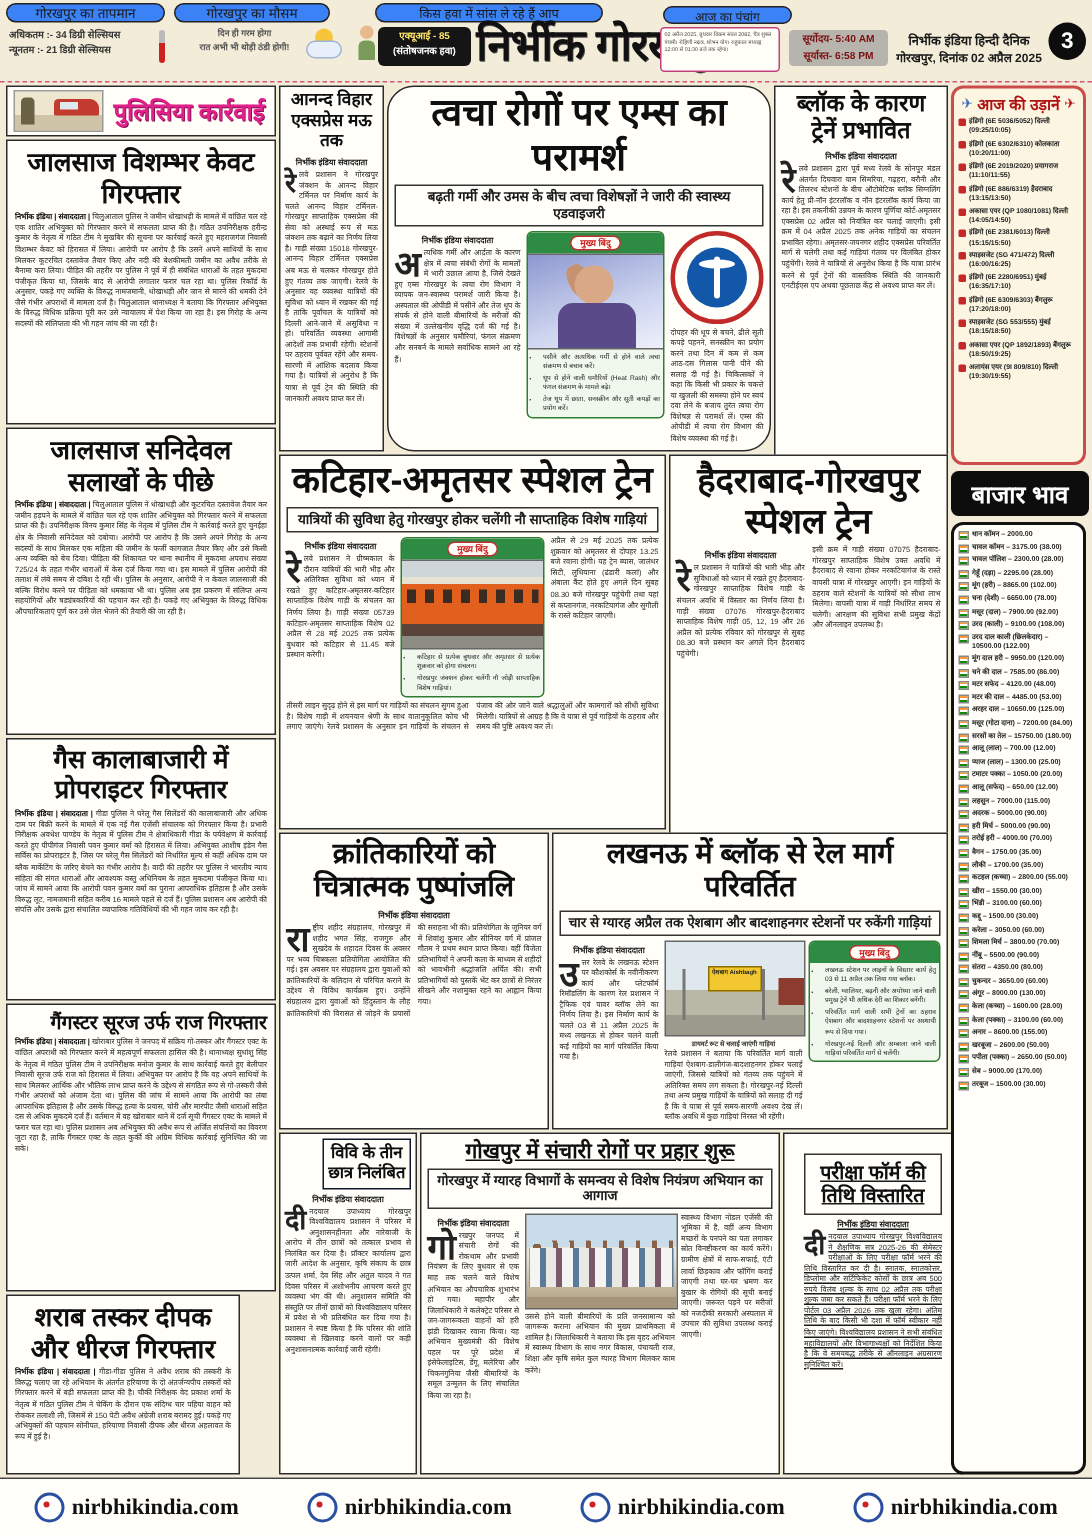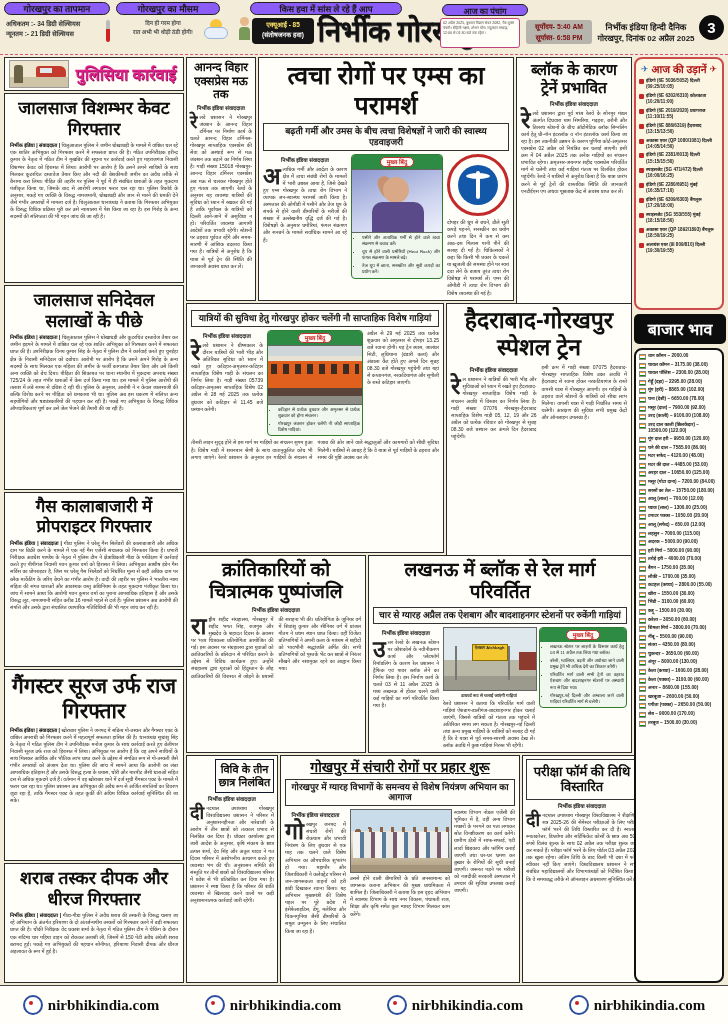--- a/index.html
+++ b/index.html
@@ -1,19 +1,19 @@
 <!DOCTYPE html>
 <html lang="hi"><head>
 <meta charset="utf-8">
 <style>
   html,body{margin:0;padding:0;}
   body{width:728px;height:1024px;background:#f3ecd8;font-family:"Liberation Sans","DejaVu Sans",sans-serif;color:#1a1a1a;overflow:hidden;position:relative;}
   .abs{position:absolute;box-sizing:border-box;}
   
-  .pill{border:1.5px solid #222;background:#8b5cf6;border-radius:8px;font-weight:700;font-size:9px;display:flex;align-items:center;justify-content:center;white-space:nowrap;}
+  .pill{border:1.5px solid #222;background:#3b82f6;border-radius:8px;font-weight:400;font-size:9px;display:flex;align-items:center;justify-content:center;white-space:nowrap;}
   .hdr-dash{border-bottom:1.5px dashed #d4557a;}
   .smallinfo{font-size:6.5px;font-weight:700;color:#333;line-height:1.5;}
   .aqi{background:#151515;color:#ffe66b;border-radius:4px;font-size:6.5px;font-weight:700;text-align:center;line-height:1.6;padding:2px 3px;}
   .masthead{font-size:29px;font-weight:900;color:#111;letter-spacing:-.5px;text-align:center;line-height:1.1;text-shadow:.5px .5px 0 #555;}
   .panchang{border:1.2px solid #c2407e;background:#fffef7;font-size:3.6px;line-height:1.45;color:#444;padding:2px;border-radius:3px;overflow:hidden;}
   .sunbox{background:#b7b4ad;border-radius:3px;color:#7a1010;font-weight:800;font-size:6.8px;text-align:center;line-height:1.55;padding:2px 4px;}
   .brand1{font-size:8.5px;font-weight:800;text-align:center;}
   .brand2{font-size:8px;font-weight:700;text-align:center;}
   .pgnum{width:25px;height:25px;border-radius:50%;background:#0d0d0d;color:#fff;font-size:15px;font-weight:800;display:flex;align-items:center;justify-content:center;}
   
@@ -153,36 +153,36 @@
   <div class="hl" style="font-size:17.5px;">जालसाज सनिदेवल सलाखों के पीछे</div>
   <p class="body-t" style="margin:3px 0 0;"><span class="byline-inline">निर्भीक इंडिया | संवाददाता |</span> <span>चिलुआताल पुलिस ने धोखाधड़ी और कूटरचित दस्तावेज तैयार कर जमीन हड़पने के मामले में वांछित चल रहे एक शातिर अभियुक्त को गिरफ्तार करने में सफलता प्राप्त की है। उपनिरीक्षक विनय कुमार सिंह के नेतृत्व में पुलिस टीम ने कार्रवाई करते हुए चुनईहा क्षेत्र के निवासी सनिदेवल को दबोचा। आरोपी पर आरोप है कि उसने अपने गिरोह के अन्य सदस्यों के साथ मिलकर एक महिला की जमीन के फर्जी कागजात तैयार किए और उसे किसी अन्य व्यक्ति को बेच दिया। पीड़िता की शिकायत पर थाना स्थानीय में मुकदमा अपराध संख्या 725/24 के तहत गंभीर धाराओं में केस दर्ज किया गया था। इस मामले में पुलिस आरोपी की तलाश में लंबे समय से दबिश दे रही थी। पुलिस के अनुसार, आरोपी ने न केवल जालसाजी की बल्कि विरोध करने पर पीड़िता को धमकाया भी था। पुलिस अब इस प्रकरण में संलिप्त अन्य सहयोगियों और षड्यंत्रकारियों की पहचान कर रही है। पकड़े गए अभियुक्त के विरुद्ध विधिक औपचारिकताएं पूर्ण कर उसे जेल भेजने की तैयारी की जा रही है।</span></p>
 </div>
 
 <div class="abs box" style="left:4px;top:492px;width:180px;height:175px;">
   <div class="hl" style="font-size:17px;">गैस कालाबाजारी में प्रोपराइटर गिरफ्तार</div>
   <p class="body-t" style="margin:3px 0 0;"><span class="byline-inline">निर्भीक इंडिया | संवाददाता |</span> <span>गीडा पुलिस ने घरेलू गैस सिलेंडरों की कालाबाजारी और अधिक दाम पर बिक्री करने के मामले में एक नई गैस एजेंसी संचालक को गिरफ्तार किया है। प्रभारी निरीक्षक अवधेश पाण्डेय के नेतृत्व में पुलिस टीम ने क्षेत्राधिकारी गीडा के पर्यवेक्षण में कार्रवाई करते हुए पीपीगंज निवासी पवन कुमार वर्मा को हिरासत में लिया। अभियुक्त आशीष इंडेन गैस सर्विस का प्रोपराइटर है, जिस पर घरेलू गैस सिलेंडरों को निर्धारित मूल्य से कहीं अधिक दाम पर ब्लैक मार्केटिंग के जरिए बेचने का गंभीर आरोप है। वादी की तहरीर पर पुलिस ने भारतीय न्याय संहिता की संगत धाराओं और आवश्यक वस्तु अधिनियम के तहत मुकदमा पंजीकृत किया था। जांच में सामने आया कि आरोपी पवन कुमार वर्मा का पुराना आपराधिक इतिहास है और उसके विरुद्ध लूट, नामजमानी सहित करीब 16 मामले पहले से दर्ज हैं। पुलिस प्रशासन अब आरोपी की संपत्ति और उसके द्वारा संचालित व्यापारिक गतिविधियों की भी गहन जांच कर रही है।</span></p>
 </div>
 
 <div class="abs box" style="left:4px;top:669px;width:180px;height:192px;">
-  <div class="hl" style="font-size:21px;">गैंगस्टर सूरज उर्फ राज गिरफ्तार</div>
+  <div class="hl" style="font-size:13px;text-align:right;">गैंगस्टर सूरज उर्फ राज गिरफ्तार</div>
   <p class="body-t" style="margin:3px 0 0;"><span class="byline-inline">निर्भीक इंडिया | संवाददाता |</span> <span>खोराबार पुलिस ने जनपद में सक्रिय गो-तस्कर और गैंगस्टर एक्ट के वांछित अपराधी को गिरफ्तार करने में महत्वपूर्ण सफलता हासिल की है। थानाध्यक्ष सुधांशु सिंह के नेतृत्व में गठित पुलिस टीम ने उपनिरीक्षक मनोज कुमार के साथ कार्रवाई करते हुए बेलीपार निवासी सूरज उर्फ राज को हिरासत में लिया। अभियुक्त पर आरोप है कि वह अपने साथियों के साथ मिलकर आर्थिक और भौतिक लाभ प्राप्त करने के उद्देश्य से संगठित रूप से गो-तस्करी जैसे गंभीर अपराधों को अंजाम देता था। पुलिस की जांच में सामने आया कि आरोपी का लंबा आपराधिक इतिहास है और उसके विरुद्ध हत्या के प्रयास, चोरी और मारपीट जैसी धाराओं सहित दस से अधिक मुकदमे दर्ज हैं। वर्तमान में वह खोराबार थाने में दर्ज सूची गैंगस्टर एक्ट के मामले में फरार चल रहा था। पुलिस प्रशासन अब अभियुक्त की अवैध रूप से अर्जित संपत्तियों का विवरण जुटा रहा है, ताकि गैंगस्टर एक्ट के तहत कुर्की की अग्रिम विधिक कार्रवाई सुनिश्चित की जा सके।</span></p>
 </div>
 
-<div class="abs box" style="left:4px;top:863px;width:180px;height:120px;">
+<div class="abs box" style="left:4px;top:863px;width:156px;height:120px;">
   <div class="hl" style="font-size:17.5px;">शराब तस्कर दीपक और धीरज गिरफ्तार</div>
   <p class="body-t" style="margin:3px 0 0;"><span class="byline-inline">निर्भीक इंडिया | संवाददाता |</span> <span>गीडा-गीडा पुलिस ने अवैध शराब की तस्करी के विरुद्ध चलाए जा रहे अभियान के अंतर्गत हरियाणा के दो अंतर्जन्यपीय तस्करों को गिरफ्तार करने में बड़ी सफलता प्राप्त की है। चौकी निरीक्षक वेद प्रकाश शर्मा के नेतृत्व में गठित पुलिस टीम ने चेकिंग के दौरान एक संदिग्ध चार पहिया वाहन को रोककर तलाशी ली, जिसमें से 150 पेटी अवैध अंग्रेजी शराब बरामद हुई। पकड़े गए अभियुक्तों की पहचान सोनीपत, हरियाणा निवासी दीपक और धीरज अहलावत के रूप में हुई है।</span></p>
 </div>
 
 <div class="abs box" style="left:186px;top:57px;width:70px;height:244px;padding:3px;">
   <div class="hl" style="font-size:11.5px;">आनन्द विहार एक्सप्रेस मऊ तक</div>
   <div class="byline-c">निर्भीक इंडिया संवाददाता</div>
   <p class="body-t" style="margin:0;"><span class="dropcap" style="font-size:18px;">रे</span><span>लवे प्रशासन ने गोरखपुर जंक्शन के आनन्द विहार टर्मिनल पर निर्माण कार्य के चलते आनन्द विहार टर्मिनल-गोरखपुर साप्ताहिक एक्सप्रेस की सेवा को अस्थाई रूप से मऊ जंक्शन तक बढ़ाने का निर्णय लिया है। गाड़ी संख्या 15018 गोरखपुर-आनन्द विहार टर्मिनल एक्सप्रेस अब मऊ से चलकर गोरखपुर होते हुए गंतव्य तक जाएगी। रेलवे के अनुसार यह व्यवस्था यात्रियों की सुविधा को ध्यान में रखकर की गई है ताकि पूर्वांचल के यात्रियों को दिल्ली आने-जाने में असुविधा न हो। परिवर्तित व्यवस्था आगामी आदेशों तक प्रभावी रहेगी। स्टेशनों पर ठहराव पूर्ववत रहेंगे और समय-सारणी में आंशिक बदलाव किया गया है। यात्रियों से अनुरोध है कि यात्रा से पूर्व ट्रेन की स्थिति की जानकारी अवश्य प्राप्त कर लें।</span></p>
 </div>
 
-<div class="abs box" style="left:258px;top:57px;width:256px;height:244px;padding:3px 4px;">
+<div class="abs box" style="left:258px;top:57px;width:256px;height:244px;padding:3px 4px;border-radius:18px;">
   <div class="hl" style="font-size:25px;">त्वचा रोगों पर एम्स का परामर्श</div>
   <div class="sub">बढ़ती गर्मी और उमस के बीच त्वचा विशेषज्ञों ने जारी की स्वास्थ्य एडवाइजरी</div>
   <div style="display:flex;gap:4px;">
     <div style="flex:1;">
       <div class="byline-c">निर्भीक इंडिया संवाददाता</div>
       <p class="body-t" style="margin:0;"><span class="dropcap">अ</span><span>त्यधिक गर्मी और आर्द्रता के कारण क्षेत्र में त्वचा संबंधी रोगों के मामलों में भारी उछाल आया है, जिसे देखते हुए एम्स गोरखपुर के त्वचा रोग विभाग ने व्यापक जन-स्वास्थ्य परामर्श जारी किया है। अस्पताल की ओपीडी में पसीने और तेज धूप के संपर्क से होने वाली बीमारियों के मरीजों की संख्या में उल्लेखनीय वृद्धि दर्ज की गई है। विशेषज्ञों के अनुसार घमौरियां, फंगल संक्रमण और सनबर्न के मामले सर्वाधिक सामने आ रहे हैं।</span></p>
     </div>
     <div style="flex:0 0 92px;">
       <div class="kpbox">
         <div class="kphead">
@@ -212,20 +212,21 @@
   </div>
 </div>
 
 <div class="abs box" style="left:516px;top:57px;width:116px;height:295px;padding:3px 4px;">
   <div class="hl" style="font-size:15.5px;">ब्लॉक के कारण ट्रेनें प्रभावित</div>
   <div class="byline-c">निर्भीक इंडिया संवाददाता</div>
   <p class="body-t" style="margin:0;"><span class="dropcap">रे</span><span>लवे प्रशासन द्वारा पूर्व मध्य रेलवे के सोनपुर मंडल अंतर्गत दिघवारा याम सिमरिया, गढ़हरा, बरौनी और तिलरथ स्टेशनों के बीच ऑटोमेटिक ब्लॉक सिग्नलिंग कार्य हेतु प्री-नॉन इंटरलॉक व नॉन इंटरलॉक कार्य किया जा रहा है। इस तकनीकी उन्नयन के कारण पूर्णिया कोर्ट-अमृतसर एक्सप्रेस 02 अप्रैल को नियंत्रित कर चलाई जाएगी। इसी क्रम में 04 अप्रैल 2025 तक अनेक गाड़ियों का संचलन प्रभावित रहेगा। अमृतसर-जयनगर शहीद एक्सप्रेस परिवर्तित मार्ग से चलेगी तथा कई गाड़ियां गंतव्य पर विलंबित होकर पहुंचेंगी। रेलवे ने यात्रियों से अनुरोध किया है कि यात्रा प्रारंभ करने से पूर्व ट्रेनों की वास्तविक स्थिति की जानकारी एनटीईएस एप अथवा पूछताछ केंद्र से अवश्य प्राप्त कर लें।</span></p>
 </div>
 
 <div class="abs box" style="left:186px;top:303px;width:258px;height:250px;padding:3px 4px;">
+  <div class="hl" style="font-size:24px;">कटिहार-अमृतसर स्पेशल ट्रेन</div>
   <div class="sub">यात्रियों की सुविधा हेतु गोरखपुर होकर चलेंगी नौ साप्ताहिक विशेष गाड़ियां</div>
   <div style="display:flex;gap:4px;">
     <div style="flex:1;">
       <div class="byline-c">निर्भीक इंडिया संवाददाता</div>
       <p class="body-t" style="margin:0;"><span class="dropcap">रे</span><span>लवे प्रशासन ने ग्रीष्मकाल के दौरान यात्रियों की भारी भीड़ और अतिरिक्त सुविधा को ध्यान में रखते हुए कटिहार-अमृतसर-कटिहार साप्ताहिक विशेष गाड़ी के संचलन का निर्णय लिया है। गाड़ी संख्या 05739 कटिहार-अमृतसर साप्ताहिक विशेष 02 अप्रैल से 28 मई 2025 तक प्रत्येक बुधवार को कटिहार से 11.45 बजे प्रस्थान करेगी।</span></p>
     </div>
     <div style="flex:0 0 96px;">
       <div class="kpbox">
         <div class="kphead">
             <span class="kplabel">मुख्य बिंदु</span>
@@ -319,21 +320,21 @@
           <div class="row"></div>
         </div>
       <p class="body-t" style="margin:2px 0 0;">उससे होने वाली बीमारियों के प्रति जनसामान्य को जागरूक कराना अभियान की मुख्य प्राथमिकता में शामिल है। जिलाधिकारी ने बताया कि इस वृहद अभियान में स्वास्थ्य विभाग के साथ नगर विकास, पंचायती राज, शिक्षा और कृषि समेत कुल ग्यारह विभाग मिलकर काम करेंगे।</p>
     </div>
     <div style="flex:1;">
       <p class="body-t" style="margin:0;">स्वास्थ्य विभाग नोडल एजेंसी की भूमिका में है, वहीं अन्य विभाग मच्छरों के पनपने का पता लगाकर स्रोत विनष्टीकरण का कार्य करेंगे। ग्रामीण क्षेत्रों में साफ-सफाई, एंटी लार्वा छिड़काव और फॉगिंग कराई जाएगी तथा घर-घर भ्रमण कर बुखार के रोगियों की सूची बनाई जाएगी। जरूरत पड़ने पर मरीजों को नजदीकी सरकारी अस्पताल में उपचार की सुविधा उपलब्ध कराई जाएगी।</p>
     </div>
   </div>
 </div>
 
-<div class="abs box" style="left:522px;top:755px;width:120px;height:228px;padding:3px;">
+<div class="abs box" style="left:522px;top:755px;width:120px;height:228px;padding:13px;text-decoration:underline;">
   <div class="hl" style="font-size:13px;border:1px solid #333;padding:4px 2px;">परीक्षा फॉर्म की तिथि विस्तारित</div>
   <div class="byline-c">निर्भीक इंडिया संवाददाता</div>
   <p class="body-t" style="margin:0;"><span class="dropcap" style="font-size:18px;">दी</span><span>नदयाल उपाध्याय गोरखपुर विश्वविद्यालय ने शैक्षणिक सत्र 2025-26 की सेमेस्टर परीक्षाओं के लिए परीक्षा फॉर्म भरने की तिथि विस्तारित कर दी है। स्नातक, स्नातकोत्तर, डिप्लोमा और सर्टिफिकेट कोर्सों के छात्र अब 500 रुपये विलंब शुल्क के साथ 02 अप्रैल तक परीक्षा शुल्क जमा कर सकते हैं। परीक्षा फॉर्म भरने के लिए पोर्टल 03 अप्रैल 2026 तक खुला रहेगा। अंतिम तिथि के बाद किसी भी दशा में फॉर्म स्वीकार नहीं किए जाएंगे। विश्वविद्यालय प्रशासन ने सभी संबंधित महाविद्यालयों और विभागाध्यक्षों को निर्देशित किया है कि वे समयबद्ध तरीके से ऑनलाइन अग्रसारण सुनिश्चित करें।</span></p>
 </div>
 
 <div class="abs flightsbox" style="left:634px;top:57px;width:90px;height:253px;">
   <div class="flightshead">
     <span class="plane">✈</span>
     <span>आज की उड़ानें</span>
     <span class="plane" style="color:#b01414;">✈</span>

